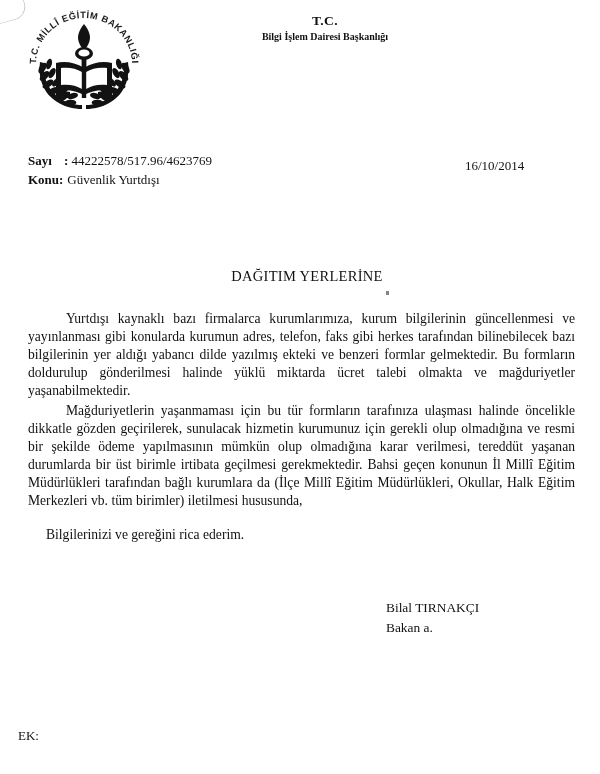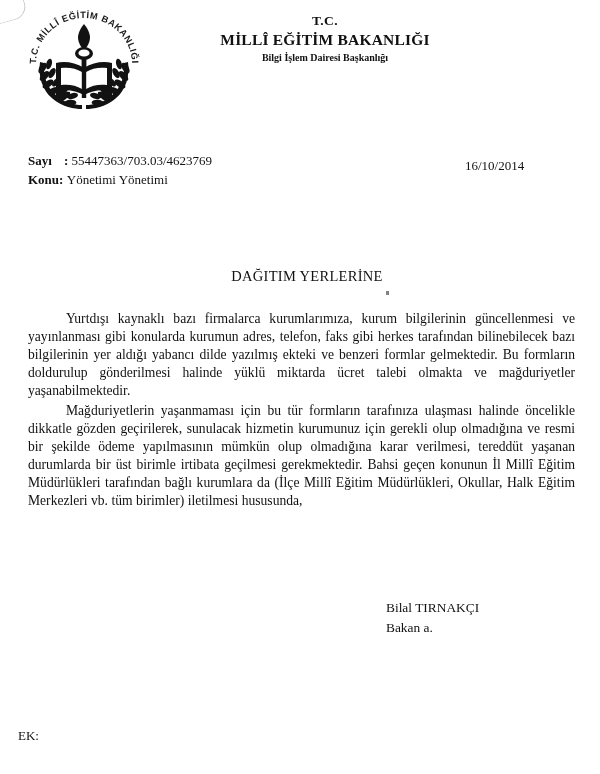--- a/index.html
+++ b/index.html
@@ -255,42 +255,42 @@
       <path d="M85,62 C78,61 70,62 64,66 L64,83 C70,79 78,78 85,79 Z" fill="#ffffff"></path>
 
       <rect x="59.8" y="60" width="4.4" height="32" fill="#121212"></rect>
       <path d="M34,84 L34,92 L48,92 L48,86 Z" fill="#121212"></path>
       <path d="M90,84 L90,92 L76,92 L76,86 Z" fill="#121212"></path>
     </svg>
   </div>
 
   <div id="letterhead">
     <div class="lh-tc">T.C.</div>
-    <div class="lh-ministry">MİLLÎ EĞİTİM BAKANLIĞI</div>
     <div class="lh-department">Bilgi İşlem Dairesi Başkanlığı</div>
   </div>
 
   <div id="reference-block">
     <div class="ref-row">
-      <span id="ref-sayi-label" class="ref-label">Sayı</span><span class="ref-label">:</span> <span class="ref-value">55447363/703.03/4623769</span>
+      <span id="ref-sayi-label" class="ref-label">Sayı</span><span class="ref-label">:</span> <span class="ref-value">44222578/517.96/4623769</span>
     </div>
     <div class="ref-row">
-      <span id="ref-konu-label" class="ref-label">Konu:</span> <span class="ref-value">Yönetimi Yönetimi</span>
+      <span id="ref-konu-label" class="ref-label">Konu:</span> <span class="ref-value">Güvenlik Yurtdışı</span>
     </div>
   </div>
 
   <div id="document-date">16/10/2014</div>
 
   <div id="addressee">
     <span class="addr-inner">DAĞITIM YERLERİNE</span>
   </div>
 
   <div id="body-text">
     <p>Yurtdışı kaynaklı bazı firmalarca kurumlarımıza, kurum bilgilerinin güncellenmesi ve yayınlanması gibi konularda kurumun adres, telefon, faks gibi herkes tarafından bilinebilecek bazı bilgilerinin yer aldığı yabancı dilde yazılmış ekteki ve benzeri formlar gelmektedir. Bu formların doldurulup gönderilmesi halinde yüklü miktarda ücret talebi olmakta ve mağduriyetler yaşanabilmektedir.</p>
     <p>Mağduriyetlerin yaşanmaması için bu tür formların tarafınıza ulaşması halinde öncelikle dikkatle gözden geçirilerek, sunulacak hizmetin kurumunuz için gerekli olup olmadığına ve resmi bir şekilde ödeme yapılmasının mümkün olup olmadığına karar verilmesi, tereddüt yaşanan durumlarda bir üst birimle irtibata geçilmesi gerekmektedir. Bahsi geçen konunun İl Millî Eğitim Müdürlükleri tarafından bağlı kurumlara da (İlçe Millî Eğitim Müdürlükleri, Okullar, Halk Eğitim Merkezleri vb. tüm birimler) iletilmesi hususunda,</p>
+    <p class="closing no-justify">Bilgilerinizi ve gereğini rica ederim.</p>
   </div>
 
   <div id="signature-block">
     <div class="sig-name">Bilal TIRNAKÇI</div>
     <div class="sig-role">Bakan a.</div>
   </div>
 
   <div id="attachments">
     <div class="att-label">EK:</div>
   </div>

